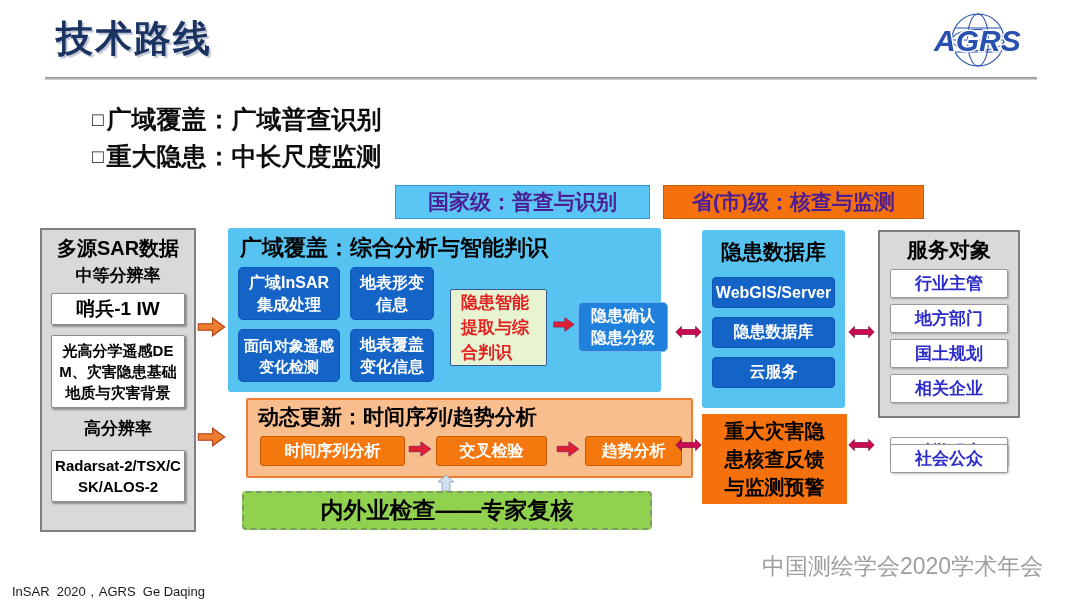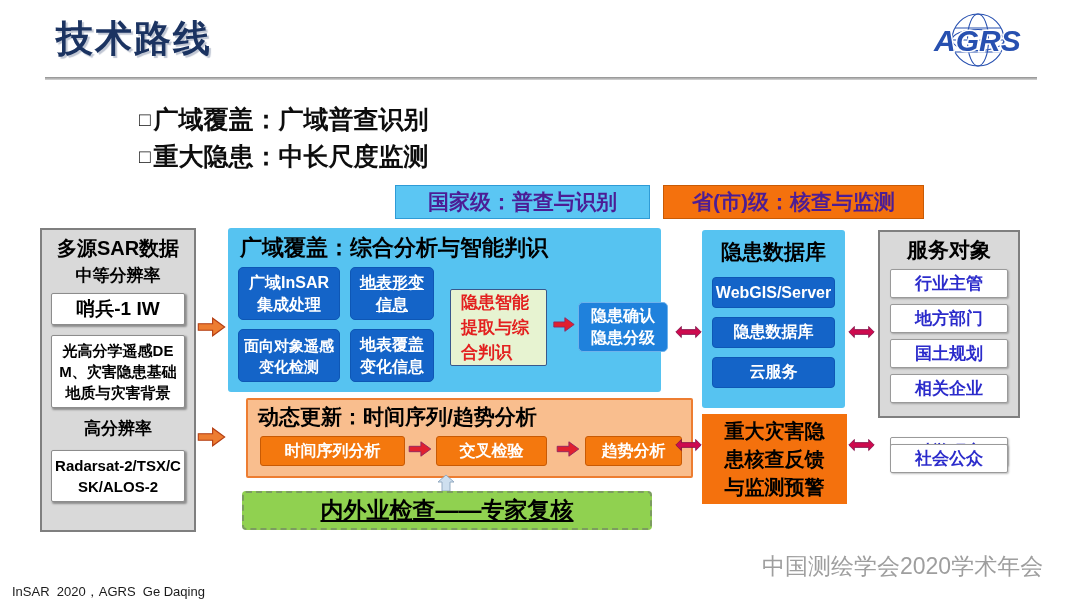--- a/index.html
+++ b/index.html
@@ -10,21 +10,21 @@
   .abs { position:absolute; }
 
   
   .title { left:56px; top:14px; font-size:37px; font-weight:bold; color:#1B3361;
            letter-spacing:2px; text-shadow:2px 2px 1px rgba(27,51,97,0.28); }
   .rule  { left:45px; top:77px; width:992px; height:3px;
            background:linear-gradient(#8f8f8f,#d6d6d6); }
   .logo  { left:928px; top:10px; width:100px; height:60px; }
 
   .bullets { left:92px; top:102px; font-size:25px; font-weight:bold; color:#0d0d0d; line-height:34px; }
-  .bullet-row { white-space:nowrap;margin-left:47px; }
+  .bullet-row { white-space:nowrap; }
   .bullet-marker { font-size:19px; margin-right:3px; position:relative; top:-2px; }
 
   
   .toplabel { height:34px; display:flex; align-items:center; justify-content:center;
               font-size:21px; font-weight:bold; color:#4c1d95; box-sizing:border-box; }
   .lbl-national   { left:395px; top:185px; width:255px; background:#5BC6F3; border:1px solid #2E9BD6; }
   .lbl-provincial { left:663px; top:185px; width:261px; background:#F4710D; border:1px solid #C85A04; }
 
   
   .sar-panel { left:40px; top:228px; width:156px; height:304px; background:#D9D9D9;
@@ -37,21 +37,21 @@
   .sar-sentinel { font-size:19px; line-height:30px; height:30px; }
   .sar-multi    { font-size:15px; line-height:21px; padding:4px 3px; margin-top:10px; word-break:break-all; }
 
   
   .cov-panel { left:228px; top:228px; width:433px; height:164px; background:#56C3F1; border-radius:3px; }
   .cov-title { position:absolute; left:12px; top:5px; font-size:22px; font-weight:bold; color:#000; }
   .bluebox { position:absolute; background:#1464C8; border:1px solid #0E57B5; border-radius:5px;
              color:#fff; font-weight:bold; display:flex; align-items:center; justify-content:center;
              text-align:center; box-sizing:border-box; padding:0 4px; }
   .cov-a { left:10px;  top:39px;  width:102px; height:53px; font-size:16px; line-height:22px; }
-  .cov-b { left:122px; top:39px;  width:84px;  height:53px; font-size:16px; line-height:22px;text-decoration:underline; }
+  .cov-b { left:122px; top:39px;  width:84px;  height:53px; font-size:16px; line-height:22px; }
   .cov-c { left:10px;  top:101px; width:102px; height:53px; font-size:15px; line-height:21px; }
   .cov-d { left:122px; top:101px; width:84px;  height:53px; font-size:16px; line-height:22px; }
   .extract { position:absolute; left:222px; top:61px; width:97px; height:77px; background:#E7F3D1;
              border:1px solid #39588C; border-radius:2px; color:#E3201F; font-size:17px; font-weight:bold;
              line-height:25px; display:flex; align-items:center; justify-content:center; text-align:left;
              padding:0 10px; box-sizing:border-box; }
   .confirm { position:absolute; left:350px; top:74px; width:90px; height:50px; background:#1F81DC;
              border:1px solid #6FB3EC; border-radius:5px; color:#fff; font-size:16px; font-weight:bold;
              line-height:22px; display:flex; align-items:center; justify-content:center; text-align:center;
              padding:0 8px; box-sizing:border-box; }
@@ -64,21 +64,21 @@
                border-radius:3px; color:#fff; font-size:16px; font-weight:bold;
                display:flex; align-items:center; justify-content:center; }
   .step1 { left:12px;  width:143px; }
   .step2 { left:188px; width:109px; }
   .step3 { left:337px; width:95px;  }
 
   
   .review { left:242px; top:491px; width:410px; height:39px; background:#90D150;
             border:2px dashed #7C9C60; border-radius:4px; box-sizing:border-box;
             display:flex; align-items:center; justify-content:center;
-            font-size:23px; font-weight:bold; color:#000;text-decoration:underline; }
+            font-size:23px; font-weight:bold; color:#000; }
 
   
   .db-panel { left:702px; top:230px; width:143px; height:178px; background:#56C3F1;
               border-radius:3px; text-align:center; }
   .db-title { margin-top:8px; font-size:21px; font-weight:bold; color:#000; }
   .db-box { position:absolute; left:10px; width:123px; height:31px; background:#1464C8;
             border:1px solid #0E57B5; border-radius:4px; color:#fff; font-size:16px; font-weight:bold;
             display:flex; align-items:center; justify-content:center; box-sizing:border-box; }
   .db-1 { top:47px; } .db-2 { top:87px; } .db-3 { top:127px; }
 

